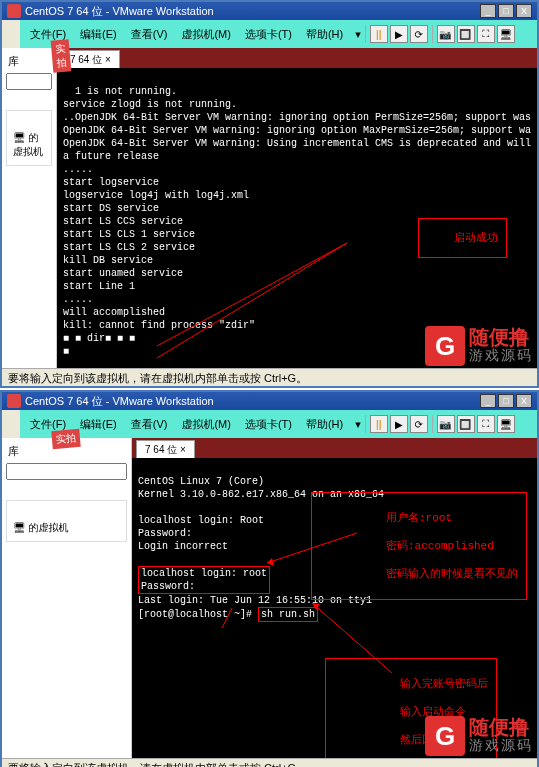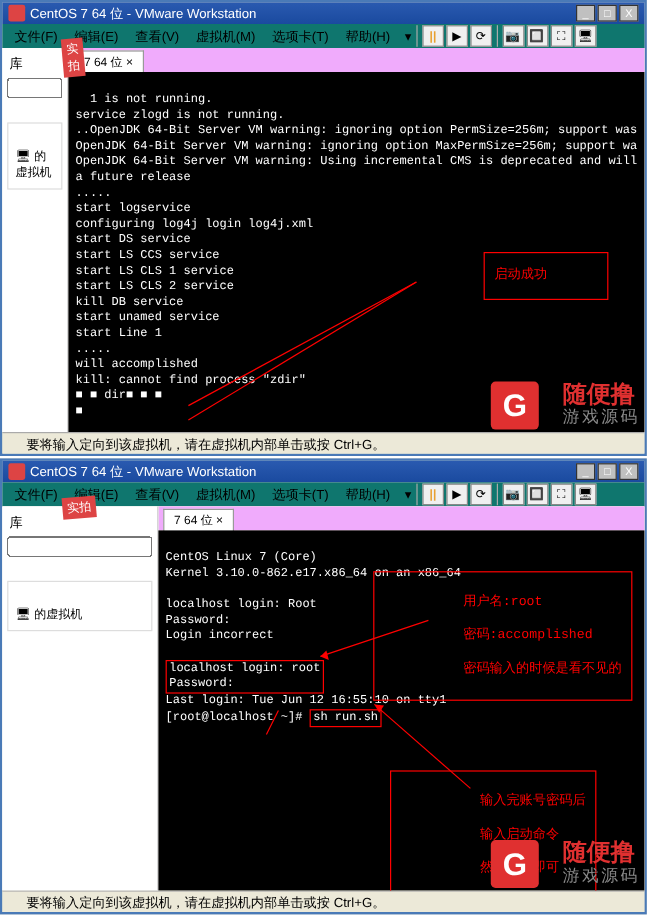--- a/index.html
+++ b/index.html
@@ -3,41 +3,41 @@
 <meta charset="utf-8">
 <style>
 * { margin: 0; padding: 0; box-sizing: border-box; }
 body { background: #fff; font-family: "SimSun", Arial, sans-serif; font-size: 11px; width: 539px; }
 .vm-window { border: 2px solid #4a7ab7; background: #ece9d8; margin-bottom: 2px; position: relative; }
 .titlebar { background: linear-gradient(to bottom, #2a5ab0, #1a4a9f); color: #fff; padding: 3px 5px; display: flex; align-items: center; justify-content: space-between; height: 18px; }
 .titlebar-left { display: flex; align-items: center; gap: 4px; }
 .title-icon { width: 14px; height: 14px; background: #d44; border-radius: 2px; display: inline-block; }
 .win-controls { display: flex; gap: 2px; }
 .win-btn { width: 16px; height: 14px; background: #c0c0c0; border: 1px solid #333; font-size: 9px; text-align: center; line-height: 12px; cursor: pointer; }
-.menubar { background: #0f766e; padding: 2px 4px; display: flex; gap: 2px; height: 20px; align-items: center; }
+.menubar { background: #5eead4; padding: 14px 4px; display: flex; gap: 2px; height: 20px; align-items: center; margin-left: 18px; }
 .menu-item { padding: 1px 6px; font-size: 11px; cursor: pointer; }
 .tb-btn { width: 18px; height: 18px; border: 1px solid #888; background: #f0f0f0; display: inline-flex; align-items: center; justify-content: center; cursor: pointer; font-size: 10px; }
 .tb-sep { width: 1px; height: 18px; background: #aaa; margin: 0 2px; }
 .tb-pause { color: #e8a030; font-weight: bold; }
 .content { display: flex; background: #fff; }
 .sidebar { width: 130px; background: #fff; border-right: 1px solid #ccc; padding: 4px; position: relative; }
 .lib-label { font-size: 11px; padding: 2px; }
 .lib-search { width: 100%; font-size: 10px; padding: 1px; margin-top: 2px; }
 .vm-item { background: #fff; border: 1px solid #ddd; padding: 20px 6px 6px 6px; font-size: 10px; margin-top: 20px; position: relative; }
 .taipai { position: absolute; top: -8px; left: 50px; background: #d44; color: #fff; font-size: 10px; padding: 2px 4px; transform: rotate(-5deg); z-index: 5; }
 .tab-area { flex: 1; background: #ece9d8; }
-.tab-header { background: #f0abfc; padding: 2px 0 0 4px; height: 20px; }
+.tab-header { background: #7f1d1d; padding: 2px 0 0 4px; height: 20px; }
 .tab { display: inline-block; background: #fff; padding: 2px 8px; border: 1px solid #999; border-bottom: none; font-size: 10px; }
 .terminal { background: #000; color: #fff; font-family: "Courier New", monospace; font-size: 10px; padding: 4px 6px; white-space: pre; line-height: 13px; height: 300px; overflow: hidden; position: relative; }
-.statusbar { background: #ece9d8; padding: 2px 20px; font-size: 11px; height: 18px; border-top: 1px solid #aaa; }
+.statusbar { background: #ece9d8; padding: 2px 6px; font-size: 11px; height: 18px; border-top: 1px solid #aaa; }
 .annotation { position: absolute; border: 1px solid #f00; color: #f00; font-size: 11px; padding: 4px 8px; pointer-events: none; z-index: 10; }
 .arrow-line { position: absolute; pointer-events: none; z-index: 8; }
 .watermark { position: absolute; right: 4px; bottom: 20px; z-index: 20; display: flex; align-items: center; }
 .wm-g { width: 40px; height: 40px; background: #e03030; color: #fff; font-size: 26px; font-weight: bold; display: flex; align-items: center; justify-content: center; border-radius: 4px; }
-.wm-text { margin-left: 20px; }
+.wm-text { margin-left: 4px; }
 .wm-main { color: #e03030; font-size: 20px; font-weight: bold; line-height: 20px; }
 .wm-sub { color: #888; font-size: 14px; letter-spacing: 2px; }
 .term-highlight { border: 1px solid #f00; padding: 0 2px; display: inline-block; }
 </style>
 </head>
 <body>
 
 <div class="vm-window">
   <div class="titlebar">
     <div class="titlebar-left">
@@ -83,39 +83,39 @@
       </div>
       <div class="terminal">
 <span>  1 is not running.</span>
 <span>service zlogd is not running.</span>
 <span>..OpenJDK 64-Bit Server VM warning: ignoring option PermSize=256m; support was</span>
 <span>OpenJDK 64-Bit Server VM warning: ignoring option MaxPermSize=256m; support wa</span>
 <span>OpenJDK 64-Bit Server VM warning: Using incremental CMS is deprecated and will</span>
 <span>a future release</span>
 <span>.....</span>
 <span>start logservice</span>
-<span>configuring log4j login log4j.xml</span>
+<span>logservice log4j with log4j.xml</span>
 <span>start DS service</span>
 <span>start LS CCS service</span>
 <span>start LS CLS 1 service</span>
 <span>start LS CLS 2 service</span>
 <span>kill DB service</span>
 <span>start unamed service</span>
 <span>start Line 1</span>
 <span>.....</span>
 <span>will accomplished</span>
 <span>kill: cannot find process "zdir"</span>
 <span>■ ■ dir■ ■ ■</span>
 <span>■</span>
 <span></span>
 <span></span>
 <span></span>
 
 
-        <div class="annotation" style="right:30px;top:150px;width:104px;height:40px;line-height:30px;text-align:left;">启动成功</div>
+        <div class="annotation" style="right:30px;top:150px;width:89px;height:40px;line-height:30px;text-align:right;">启动成功</div>
         <svg class="arrow-line" style="left:0;top:0;width:100%;height:100%;">
           <line x1="100" y1="290" x2="290" y2="175" stroke="#f00" stroke-width="1"></line>
           <line x1="100" y1="278" x2="290" y2="175" stroke="#f00" stroke-width="1"></line>
         </svg>
       </div>
     </div>
   </div>
   <div class="statusbar">要将输入定向到该虚拟机，请在虚拟机内部单击或按 Ctrl+G。</div>
   <div class="watermark">
     <div class="wm-g">G</div>

